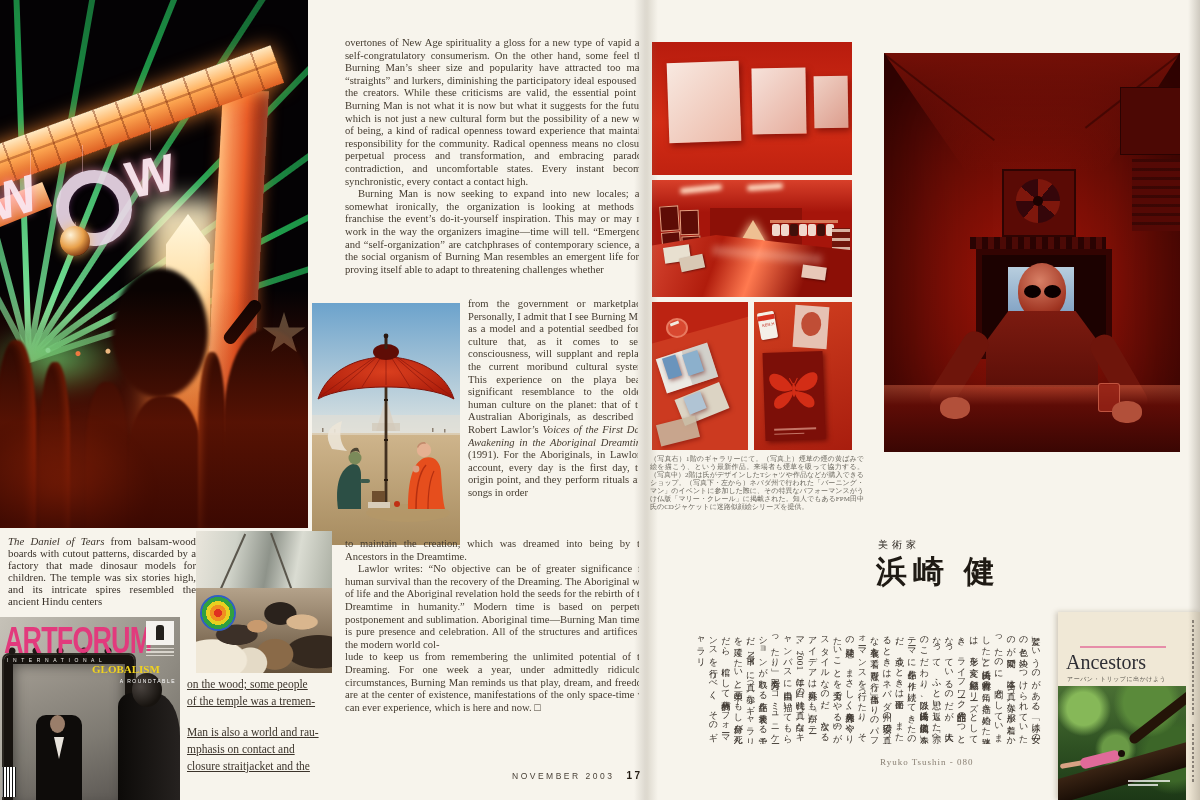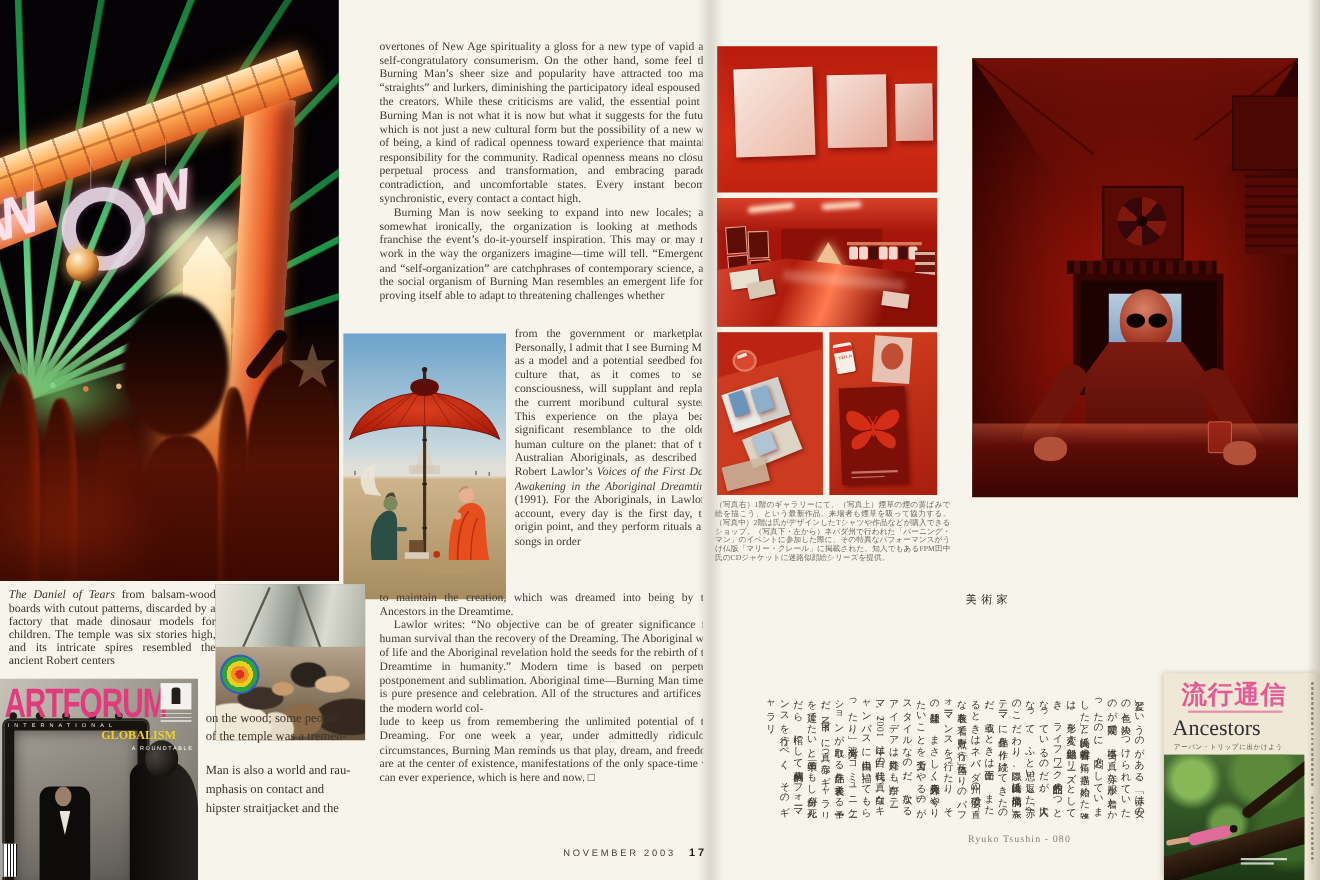--- a/index.html
+++ b/index.html
@@ -57,21 +57,21 @@
   .art p{margin:0;}
   .ind{text-indent:13px;}
   .blockA{left:345px;top:37px;width:294px;height:262px;}
   .blockA .inner{width:305px;}
   .blockB{left:468px;top:298px;width:170px;height:242px;}
   .blockB .inner{width:180px;}
   .blockCD{left:345px;top:538px;width:294px;height:230px;}
   .blockCD .inner{width:305px;}
   .credit{font-size:7.8px;margin-top:5px;color:#4a423a;text-align:left;}
   .cap-temple{left:8px;top:536px;width:188px;font-size:10.8px;line-height:11.9px;text-align:justify;color:#3a322a;}
-  .frag{left:187px;top:645px;width:176px;font-size:11.5px;line-height:16.9px;color:#3c342b;}
+  .frag{left:187px;top:676px;width:176px;font-size:11.5px;line-height:16.9px;color:#3c342b;text-decoration:underline;}
   .frag .gap{margin-top:14px;}
   .foot-left{left:512px;top:770px;font-family:"Liberation Sans",sans-serif;font-size:8.5px;
              letter-spacing:2.5px;color:#4a4238;}
   .foot-left b{font-size:10px;margin-left:12px;color:#211a12;}
   
   .af{left:0;top:617px;width:180px;height:183px;background:linear-gradient(120deg,#c6c2b8,#8f8b82 70%,#6e6a62);overflow:hidden;}
   .af-mirror{position:absolute;left:4px;top:38px;width:112px;height:145px;border:9px solid #17130f;border-radius:5px;
              background:linear-gradient(160deg,#a29c92,#7e7a72 55%,#585450);
              box-shadow:0 0 0 2px #2c2822,inset 0 0 14px rgba(0,0,0,.55);}
   .af-orn{position:absolute;left:0;top:30px;width:120px;height:8px;
@@ -360,29 +360,29 @@
   </div>
   <div class="abs blockCD clip art">
     <div class="inner">
       <p>to maintain the creation, which was dreamed into being by the Ancestors in the Dreamtime.</p>
       <p class="ind">Lawlor writes: “No objective can be of greater significance for human survival than the recovery of the Dreaming. The Aboriginal way of life and the Aboriginal revelation hold the seeds for the rebirth of the Dreamtime in humanity.” Modern time is based on perpetual postponement and sublimation. Aboriginal time—Burning Man time—is pure presence and celebration. All of the structures and artifices of the modern world col-</p>
       <p>lude to keep us from remembering the unlimited potential of the Dreaming. For one week a year, under admittedly ridiculous circumstances, Burning Man reminds us that play, dream, and freedom are at the center of existence, manifestations of the only space-time we can ever experience, which is here and now. □</p>
     </div>
   </div>
 
   <div class="abs cap-temple">
-    <i>The Daniel of Tears</i><span> from balsam-wood boards with cutout patterns, discarded by a factory that made dinosaur models for children. The temple was six stories high, and its intricate spires resembled the ancient Robert centers</span>
+    <i>The Daniel of Tears</i><span> from balsam-wood boards with cutout patterns, discarded by a factory that made dinosaur models for children. The temple was six stories high, and its intricate spires resembled the ancient Hindu centers</span>
   </div>
 
   <div class="abs frag">
     <div>on the wood; some people</div>
     <div>of the temple was a tremen-</div>
     <div class="gap">Man is also a world and rau-</div>
     <div>mphasis on contact and</div>
-    <div>hipster straitjacket and the</div>
+    <div>closure straitjacket and the</div>
   </div>
 
   <div class="abs af">
     <div class="af-mirror"></div>
     <div class="af-orn"></div>
     <div class="af-refl"></div>
     <div class="af-face"></div>
     <div class="af-shirt"></div>
     <div class="af-back"></div>
     <div class="af-backhead"></div>
@@ -494,27 +494,27 @@
     <div class="armR"></div>
     <div class="rtable"></div>
     <div class="glass"></div>
     <div class="handL"></div>
     <div class="handR"></div>
   </div>
 
   <div class="abs jcaption jfont">（写真右）1階のギャラリーにて。（写真上）煙草の煙の黄ばみで絵を描こう、という最新作品。来場者も煙草を吸って協力する。（写真中）2階は氏がデザインしたTシャツや作品などが購入できるショップ。（写真下・左から）ネバダ州で行われた「バーニング・マン」のイベントに参加した際に、その特異なパフォーマンスがうけ仏版「マリー・クレール」に掲載された。知人でもあるFPM田中氏のCDジャケットに迷路似顔絵シリーズを提供。</div>
 
   <div class="abs artist-role jfont">美術家</div>
+  <div class="abs artist-name jfont">浜崎 健</div>
 
   <div class="abs jvert jfont">髪」というのがある。「赤は女の子の色と決めつけられていたのが疑問で、本当は真っ赤な服が着たかったのに、悶々としていました」と浜崎氏。教科書の角に描き始めた迷路は、形を変え似顔絵シリーズとして続き、ライフワーク的作品の一つとなっているのだが、大人になって、ふと思い返した「赤」へのこだわり。以降、浜崎氏は徹底的に「赤」をテーマに作品を作り続けてきたのだ。或るときは平面に、また或るときはネバダ州の砂漠で「真っ赤な衣装を着て野点を行う」体当たりのパフォーマンスを行ったり。その発想は、まさしく奇想天外。「今やりたいことを全力でやる」のがスタイルなのだ。次なるアイデアは意外にも「白」がテーマ。「2001年は白の時代。真っ白なキャンバスに自由に描いてもらったり」。双方向でコミュニケーションが取れる作品を発表する予定だ。目下NYに真っ赤なギャラリーを建てたいと画策中。もし自分が死んだら、棺にして葬儀的パフォーマンスを行うべく、そのギャラリ</div>
 
   <div class="abs foot-right">Ryuko Tsushin - 080</div>
 
   <div class="abs rk jfont">
-    <div class="rk-logo">流行通信</div>
     <div class="rk-tag"></div>
     <div class="rk-title">Ancestors</div>
     <div class="rk-sub">アーバン・トリップに出かけよう</div>
     <div class="rk-photo">
       <div class="trunk"></div>
       <div class="branch"></div>
       <div class="legs"></div>
       <div class="dress"></div>
       <div class="hairdot"></div>
       <div class="rk-capbar" style="left:70px;top:94px;width:42px"></div>

